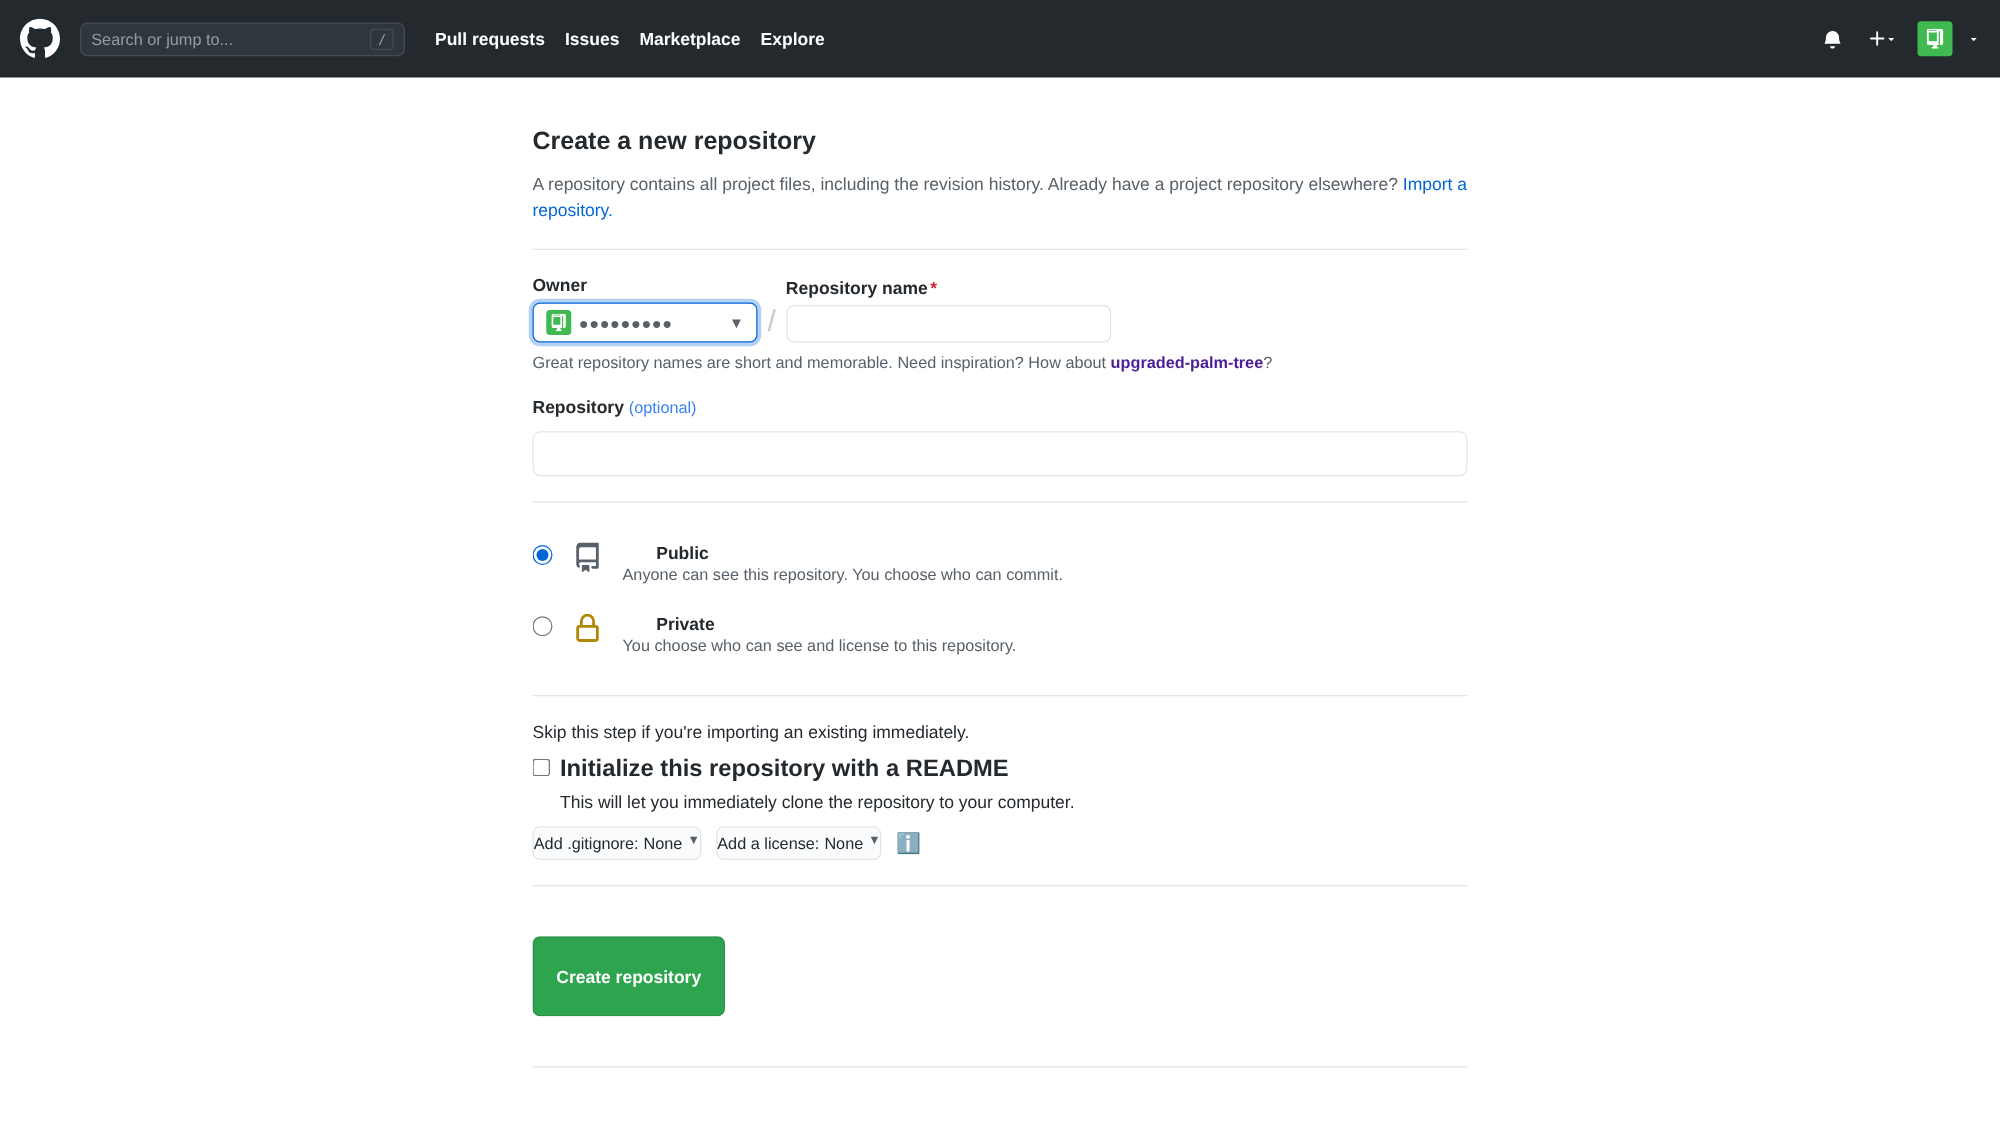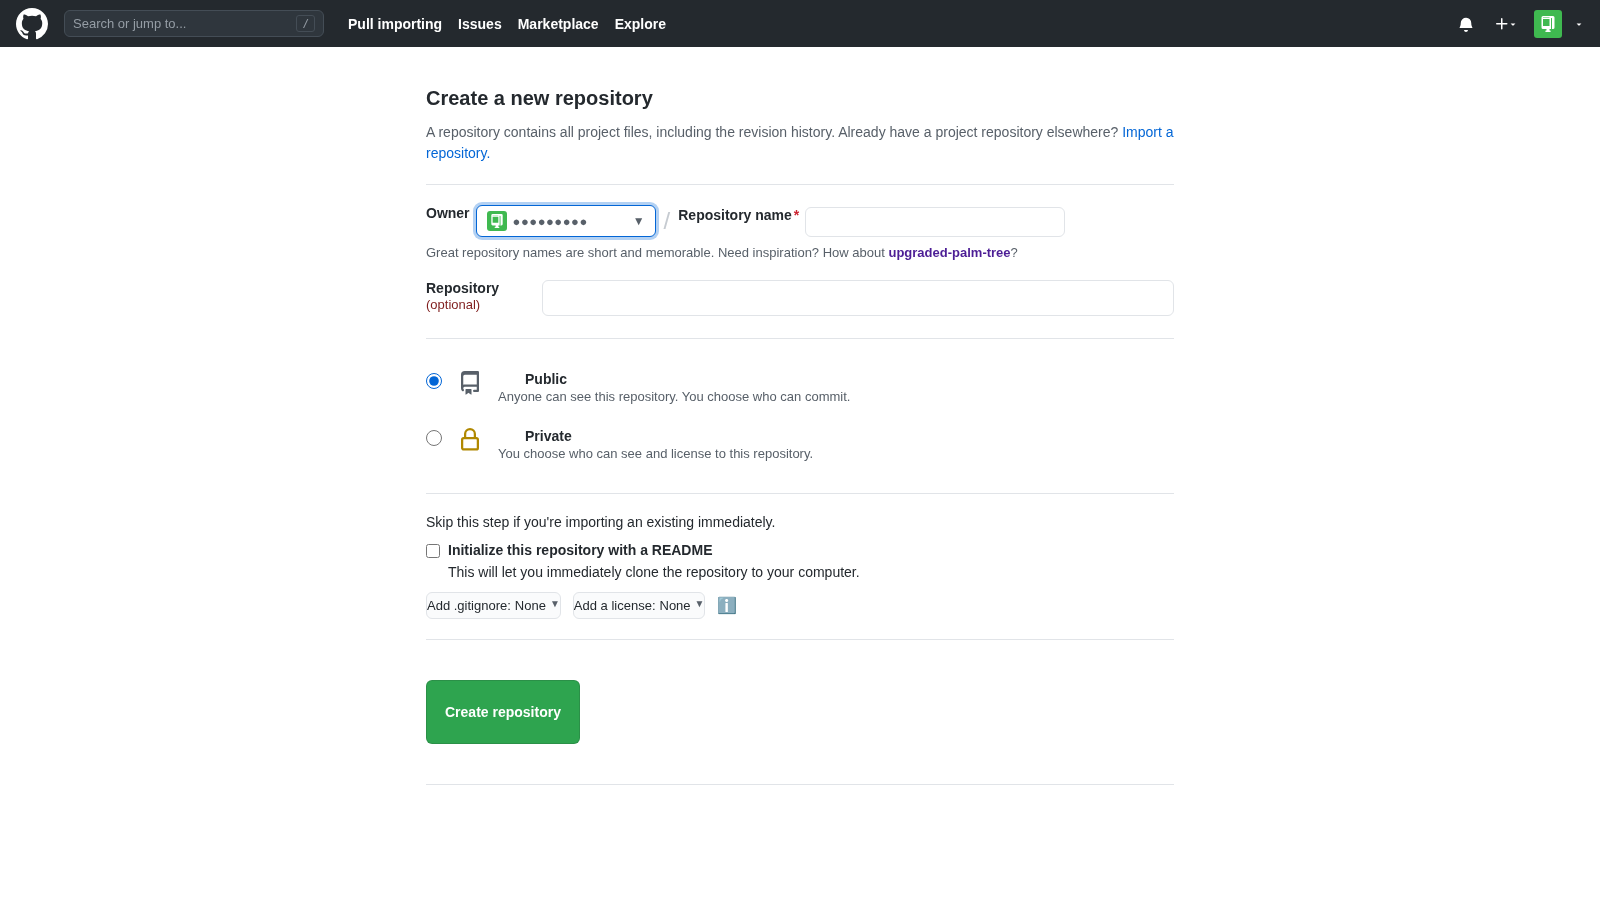--- a/index.html
+++ b/index.html
@@ -1,21 +1,21 @@
 <!DOCTYPE html>
 <html><head>
   <meta charset="utf-8">
   <style>
     * { box-sizing: border-box; margin: 0; padding: 0; }
     body { font-family: -apple-system, BlinkMacSystemFont, "Segoe UI", Helvetica, Arial, sans-serif; font-size: 14px; color: #24292e; background: #fff; }
 
     
     .navbar {
       background: #24292e;
-      height: 47px;
+      height: 62px;
       display: flex;
       align-items: center;
       padding: 0 16px;
       gap: 16px;
     }
     .navbar-logo {
       color: #fff;
       flex-shrink: 0;
     }
     .navbar-logo svg { display: block; }
@@ -121,21 +121,21 @@
 
     
     .form-row {
       display: flex;
       align-items: flex-end;
       gap: 8px;
       margin-bottom: 8px;
     }
     .form-group {
       display: flex;
-      flex-direction: row;
+      flex-direction: column;
       gap: 6px;
       justify-content: center;
     }
     .form-group label {
       font-weight: 600;
       font-size: 14px;
       color: #24292e;
     }
     .required-star {
       color: #cb2431;
@@ -205,21 +205,21 @@
     }
 
     .description-label {
       font-weight: 600;
       font-size: 14px;
       color: #24292e;
       margin-bottom: 6px;
     }
     .optional-tag {
       font-weight: 400;
-      color: #7f1d1d;
+      color: #3b82f6;
       font-size: 13px;
     }
     .description-input {
       border: 1px solid #e1e4e8;
       border-radius: 6px;
       padding: 6px 10px;
       font-size: 14px;
       width: 100%;
       outline: none;
       color: #24292e;
@@ -283,21 +283,21 @@
       margin-bottom: 6px;
     }
     .checkbox-row input[type="checkbox"] {
       margin-top: 2px;
       width: 14px;
       height: 14px;
       cursor: pointer;
       flex-shrink: 0;
     }
     .checkbox-label {
-      font-size: 14px;
+      font-size: 19px;
     }
     .checkbox-label strong {
       font-weight: 600;
     }
     .checkbox-hint {
       font-size: 13px;
       color: #586069;
       margin-left: 22px;
       margin-bottom: 16px;
     }
@@ -362,21 +362,21 @@
       <path fill-rule="evenodd" d="M8 0C3.58 0 0 3.58 0 8c0 3.54 2.29 6.53 5.47 7.59.4.07.55-.17.55-.38 0-.19-.01-.82-.01-1.49-2.01.37-2.53-.49-2.69-.94-.09-.23-.48-.94-.82-1.13-.28-.15-.68-.52-.01-.53.63-.01 1.08.58 1.23.82.72 1.21 1.87.87 2.33.66.07-.52.28-.87.51-1.07-1.78-.2-3.64-.89-3.64-3.95 0-.87.31-1.59.82-2.15-.08-.2-.36-1.02.08-2.12 0 0 .67-.21 2.2.82.64-.18 1.32-.27 2-.27.68 0 1.36.09 2 .27 1.53-1.04 2.2-.82 2.2-.82.44 1.1.16 1.92.08 2.12.51.56.82 1.27.82 2.15 0 3.07-1.87 3.75-3.65 3.95.29.25.54.73.54 1.48 0 1.07-.01 1.93-.01 2.2 0 .21.15.46.55.38A8.013 8.013 0 0016 8c0-4.42-3.58-8-8-8z"></path>
     </svg>
   </div>
 
   <div class="search-bar">
     <input type="text" placeholder="Search or jump to..." style="">
     <span class="kbd-slash">/</span>
   </div>
 
   <div class="nav-links">
-    <a class="nav-link">Pull importing</a>
+    <a class="nav-link">Pull requests</a>
     <a class="nav-link">Issues</a>
     <a class="nav-link">Marketplace</a>
     <a class="nav-link">Explore</a>
   </div>
 
   <div class="navbar-right">
     <button class="nav-icon-btn">
       <svg width="16" height="16" viewBox="0 0 16 16" fill="white">
         <path d="M8 16a2 2 0 001.985-1.75c.017-.137-.097-.25-.235-.25h-3.5c-.138 0-.252.113-.235.25A2 2 0 008 16zm.25-14.25A5.25 5.25 0 002.75 7c0 .834-.083 2.165-.45 3.122C2 11 1.75 11.5 1.5 12h13c-.25-.5-.5-1-.8-1.878C13.333 9.165 13.25 7.834 13.25 7A5.25 5.25 0 008.25 1.75z"></path>
       </svg>

